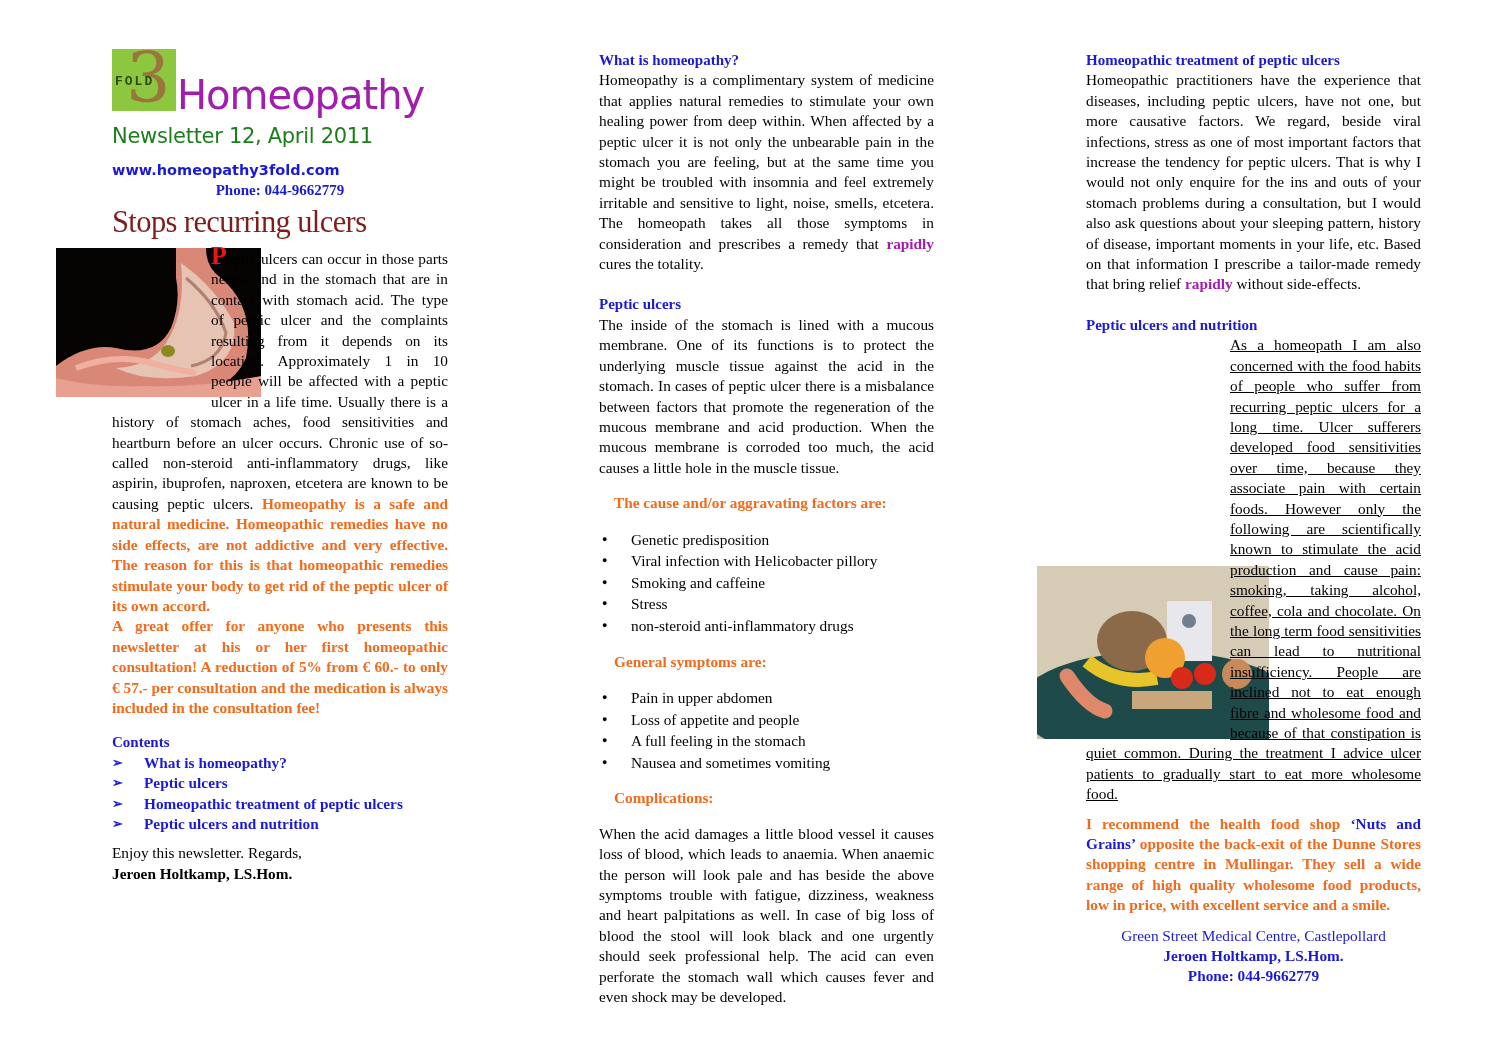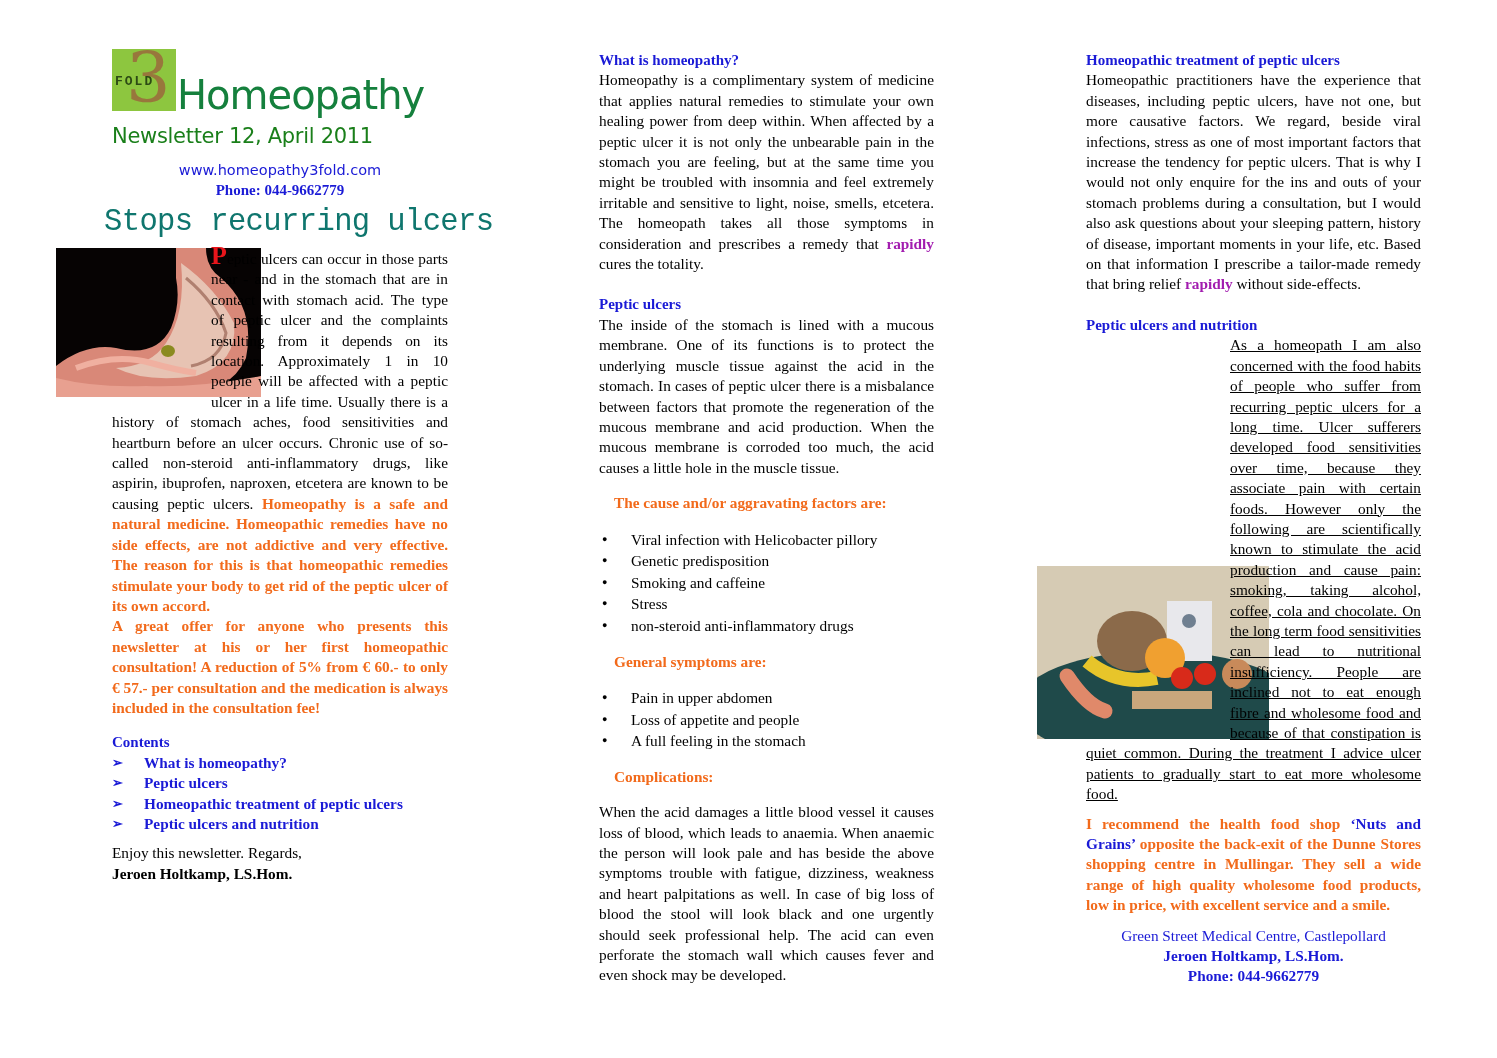--- a/index.html
+++ b/index.html
@@ -13,25 +13,25 @@
   .orange { color: #f26a1b; }
   .red { color: #a21caf; }
   .b { font-weight: bold; }
   .heading { font-weight: bold; color: #1a1ad6; font-size: 15px; line-height: 20.4px; margin: 0; }
   .orange-heading { font-weight: bold; color: #f26a1b; font-size: 15.3px; line-height: 20.4px; margin: 15px; }
 
   
   .logo { position: absolute; left: 112px; top: 49px; width: 64px; height: 62px; background: #8dc63f; }
   .logo .three { position: absolute; left: 14px; top: -6px; font-family: "DejaVu Serif", serif; font-size: 70px; color: #9b6a3c; line-height: 70px; font-weight: normal; opacity: 0.85; }
   .logo .fold { position: absolute; left: 3px; top: 25px; font-size: 13px; letter-spacing: 2px; font-weight: bold; color: #2c4a14; font-family: Liberation Mono, monospace; }
-  .title { position: absolute; left: 177px; top: 70px; font-family: "DejaVu Sans", sans-serif; font-size: 40px; color: #15803d; line-height: 50px; letter-spacing: -1px; }
+  .title { position: absolute; left: 177px; top: 70px; font-family: "DejaVu Sans", sans-serif; font-size: 40px; color: #a21caf; line-height: 50px; letter-spacing: -1px; }
   .subtitle { position: absolute; left: 112px; top: 122px; font-family: "DejaVu Sans", sans-serif; font-size: 21px; color: #1a7f1a; line-height: 28px; letter-spacing: -0.3px; }
-  .website { position: absolute; left: 112px; width: 336px; top: 160px; text-align: center; font-family: "DejaVu Sans", sans-serif; font-weight: normal; font-size: 14.5px; color: #1a1ad6; line-height: 20px; }
+  .website { position: absolute; left: 112px; width: 336px; top: 160px; text-align: left; font-family: "DejaVu Sans", sans-serif; font-weight: bold; font-size: 14.5px; color: #1a1ad6; line-height: 20px; }
   .phone-top { position: absolute; left: 112px; width: 336px; top: 180px; text-align: center; font-weight: bold; font-size: 15px; color: #1a1ad6; line-height: 20px; }
-  .headline { position: absolute; left: 104px; top: 200px; font-family: Liberation Mono, monospace; font-size: 30.5px; color: #0f766e; line-height: 44px; letter-spacing: -0.6px; }
+  .headline { position: absolute; left: 112px; top: 200px; font-family: Liberation Serif, serif; font-size: 30.5px; color: #7f1d1d; line-height: 44px; letter-spacing: -0.6px; }
 
   
   .stomach-img { position: absolute; left: 56px; top: 248px; width: 205px; height: 149px; background: #050202; overflow: hidden; }
   .intro-wrap { position: absolute; left: 112px; top: 246px; width: 336px; }
   .float-space { float: left; width: 155px; height: 161px; }
   .dropcap { color: #e8151b; font-size: 26px; font-weight: bold; line-height: 20px; }
 
   ul.bullets { list-style: none; margin: 0; padding: 0; }
   ul.bullets li { position: relative; padding-left: 32px; font-size: 15.3px; line-height: 21.6px; }
   ul.bullets li::before { content: "\25CF"; position: absolute; left: 3px; top: 0; font-size: 9px; }
@@ -90,31 +90,32 @@
 <div class="col col2" style="top:50px;">
   <p class="heading">What is homeopathy?</p>
   <p class="body-text">
     <span>Homeopathy is a complimentary system of medicine that applies natural remedies to stimulate your own healing power from deep within. When affected by a peptic ulcer it is not only the unbearable pain in the stomach you are feeling, but at the same time you might be troubled with insomnia and feel extremely irritable and sensitive to light, noise, smells, etcetera. The homeopath takes all those symptoms in consideration and prescribes a remedy that </span><span class="red b">rapidly</span><span> cures the totality.</span>
   </p>
   <div style="height:20px"></div>
   <p class="heading">Peptic ulcers</p>
   <p class="body-text">The inside of the stomach is lined with a mucous membrane. One of its functions is to protect the underlying muscle tissue against the acid in the stomach. In cases of peptic ulcer there is a misbalance between factors that promote the regeneration of the mucous membrane and acid production. When the mucous membrane is corroded too much, the acid causes a little hole in the muscle tissue.</p>
   <p class="orange-heading">The cause and/or aggravating factors are:</p>
   <ul class="bullets">
+    <li>Genetic predisposition</li>
     <li>Viral infection with Helicobacter pillory</li>
-    <li>Genetic predisposition</li>
     <li>Smoking and caffeine</li>
     <li>Stress</li>
     <li>non-steroid anti-inflammatory drugs</li>
   </ul>
   <p class="orange-heading">General symptoms are:</p>
   <ul class="bullets">
     <li>Pain in upper abdomen</li>
     <li>Loss of appetite and people</li>
     <li>A full feeling in the stomach</li>
+    <li>Nausea and sometimes vomiting</li>
   </ul>
   <p class="orange-heading">Complications:</p>
   <p class="body-text">When the acid damages a little blood vessel it causes loss of blood, which leads to anaemia. When anaemic the person will look pale and has beside the above symptoms trouble with fatigue, dizziness, weakness and heart palpitations as well. In case of big loss of blood the stool will look black and one urgently should seek professional help. The acid can even perforate the stomach wall which causes fever and even shock may be developed.</p>
 </div>
 
 <div class="food-img">
   <svg width="232" height="173" viewBox="0 0 232 173">
     <rect width="232" height="173" fill="#cfc3ab"></rect>
     <rect x="0" y="0" width="232" height="110" fill="#d6cbb4"></rect>
     <ellipse cx="120" cy="140" rx="140" ry="55" fill="#1f4a4a"></ellipse>

